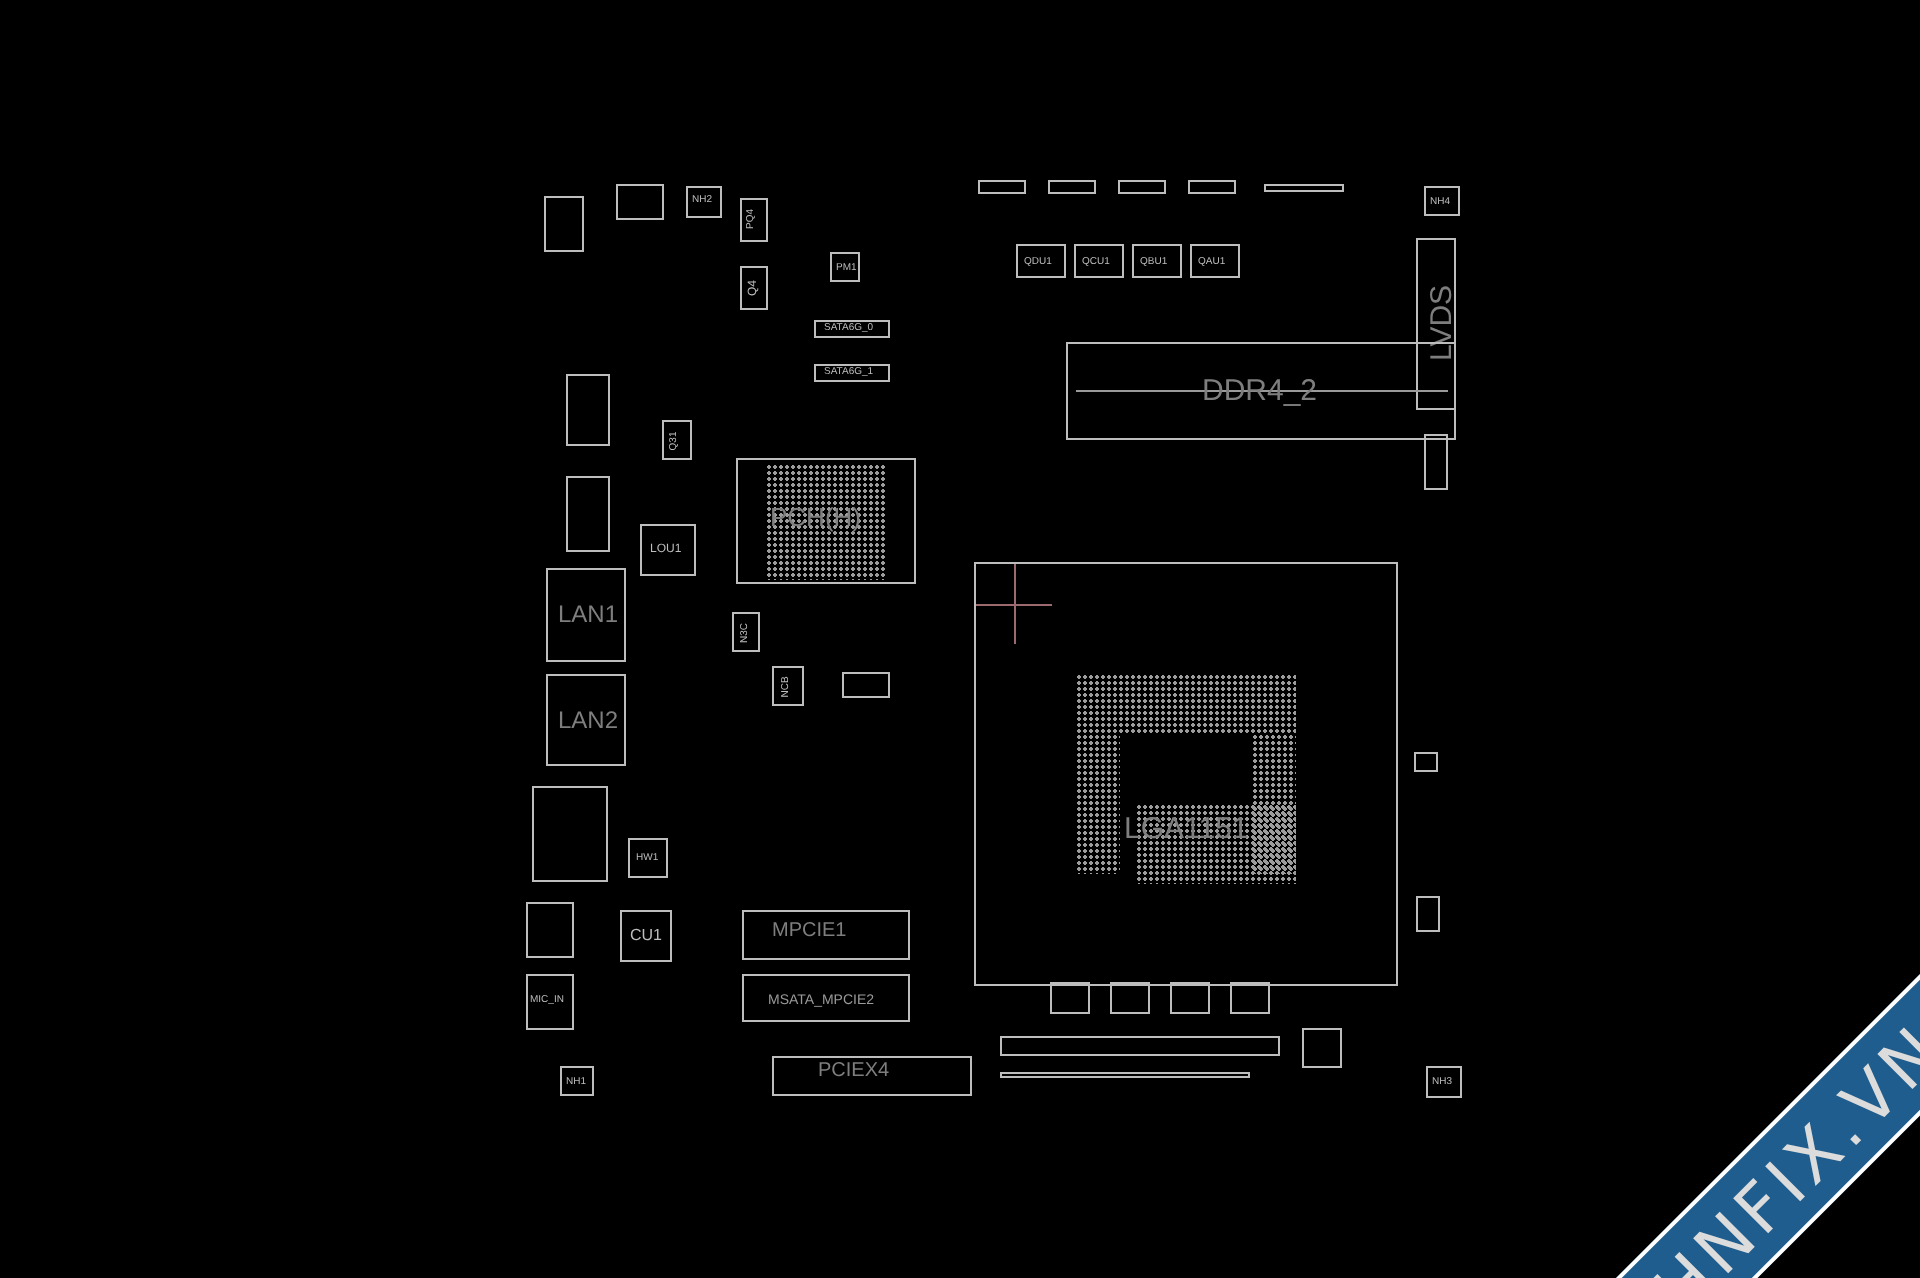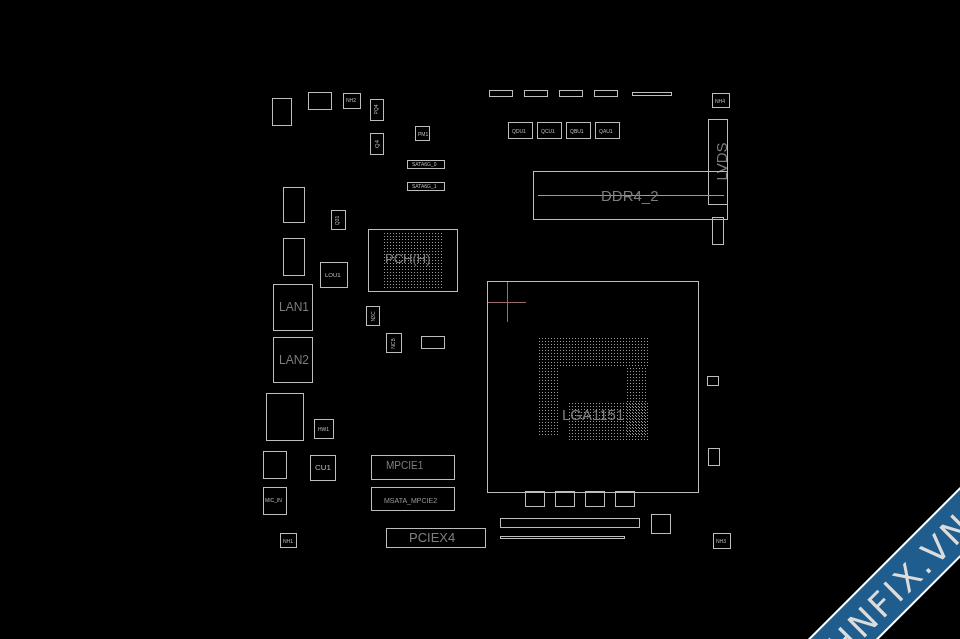--- a/index.html
+++ b/index.html
@@ -89,21 +89,21 @@
     <span class="lbl sm" style="left:2px;top:5px;font-size:5px;">NH1</span>
   </div>
 
   <div class="c" style="left:371px;top:455px;width:84px;height:25px;">
     <span class="lbl big" style="left:14px;top:5px;font-size:10px;">MPCIE1</span>
   </div>
   <div class="c" style="left:371px;top:487px;width:84px;height:24px;">
     <span class="lbl sm" style="left:12px;top:9px;font-size:7px;color:#9a9a9a;">MSATA_MPCIE2</span>
   </div>
   <div class="c" style="left:386px;top:528px;width:100px;height:20px;">
-    <span class="lbl big" style="left:22px;top:2px;font-size:13px;">PCIEX4</span>
+    <span class="lbl big" style="left:22px;top:2px;font-size:10px;">PCIEX4</span>
   </div>
 
   <div class="c" style="left:508px;top:122px;width:25px;height:17px;">
     <span class="lbl sm" style="left:3px;top:6px;font-size:5px;">QDU1</span>
   </div>
   <div class="c" style="left:537px;top:122px;width:25px;height:17px;">
     <span class="lbl sm" style="left:3px;top:6px;font-size:5px;">QCU1</span>
   </div>
   <div class="c" style="left:566px;top:122px;width:25px;height:17px;">
     <span class="lbl sm" style="left:3px;top:6px;font-size:5px;">QBU1</span>

